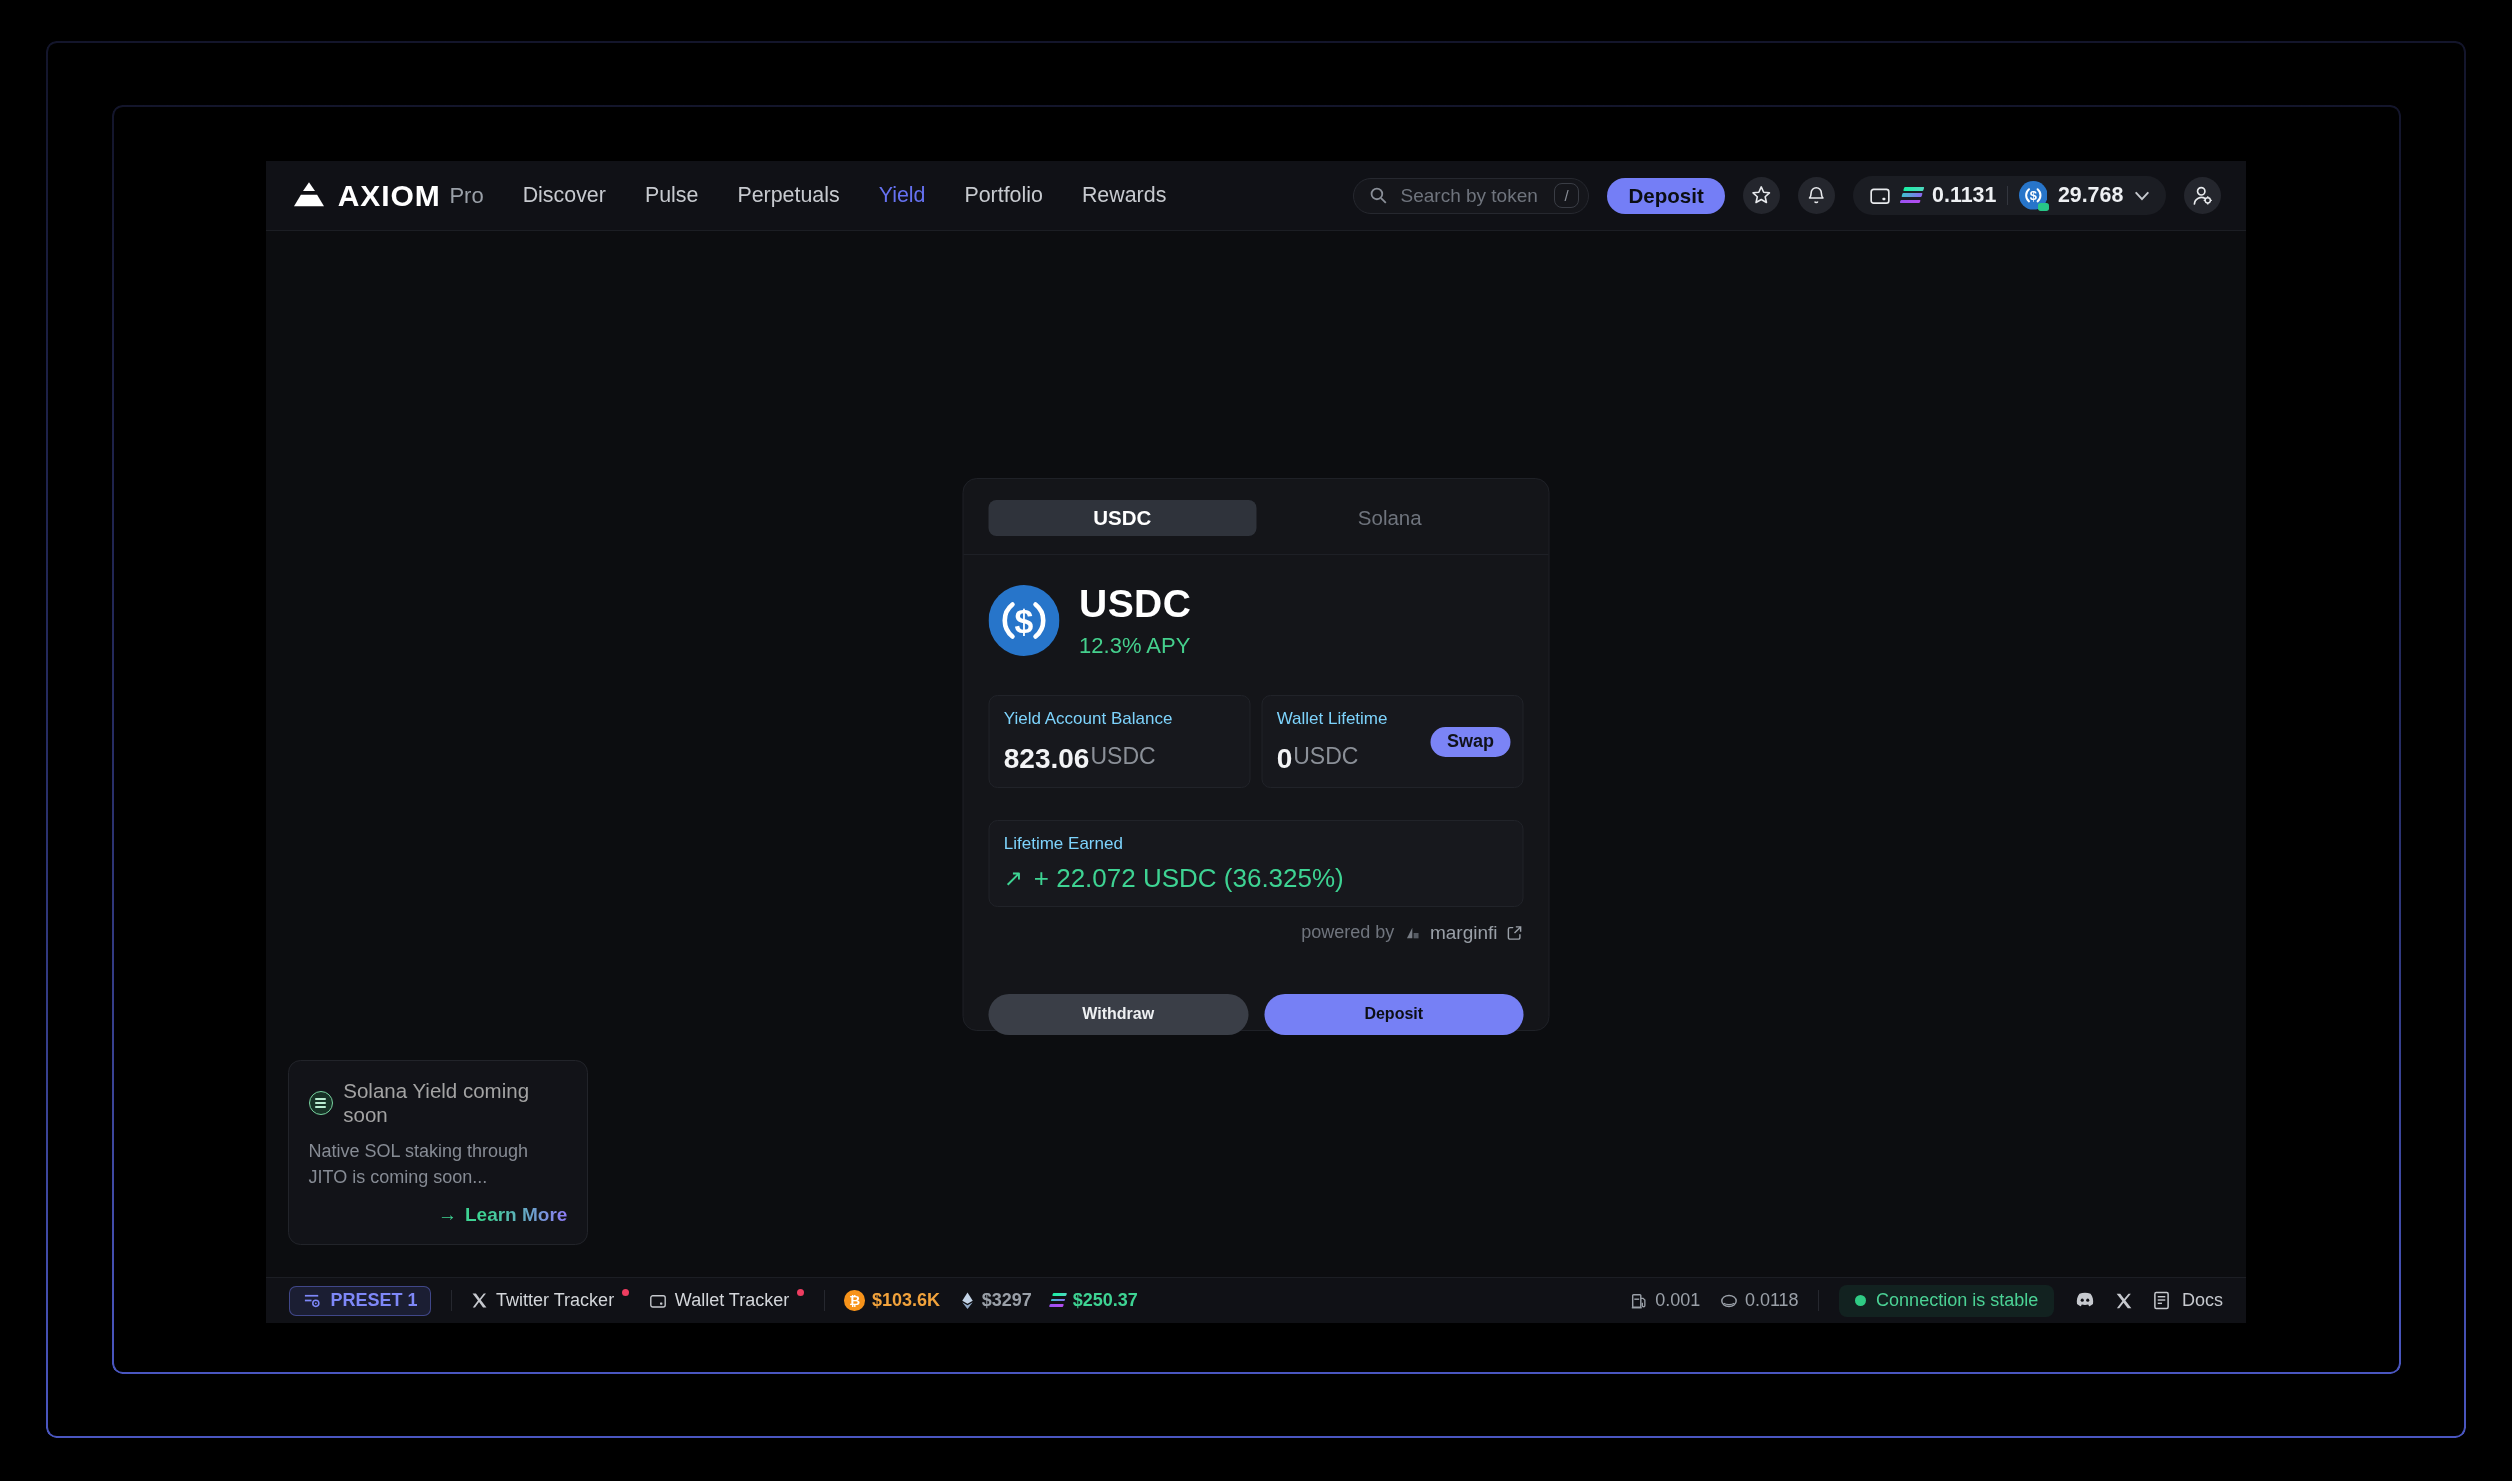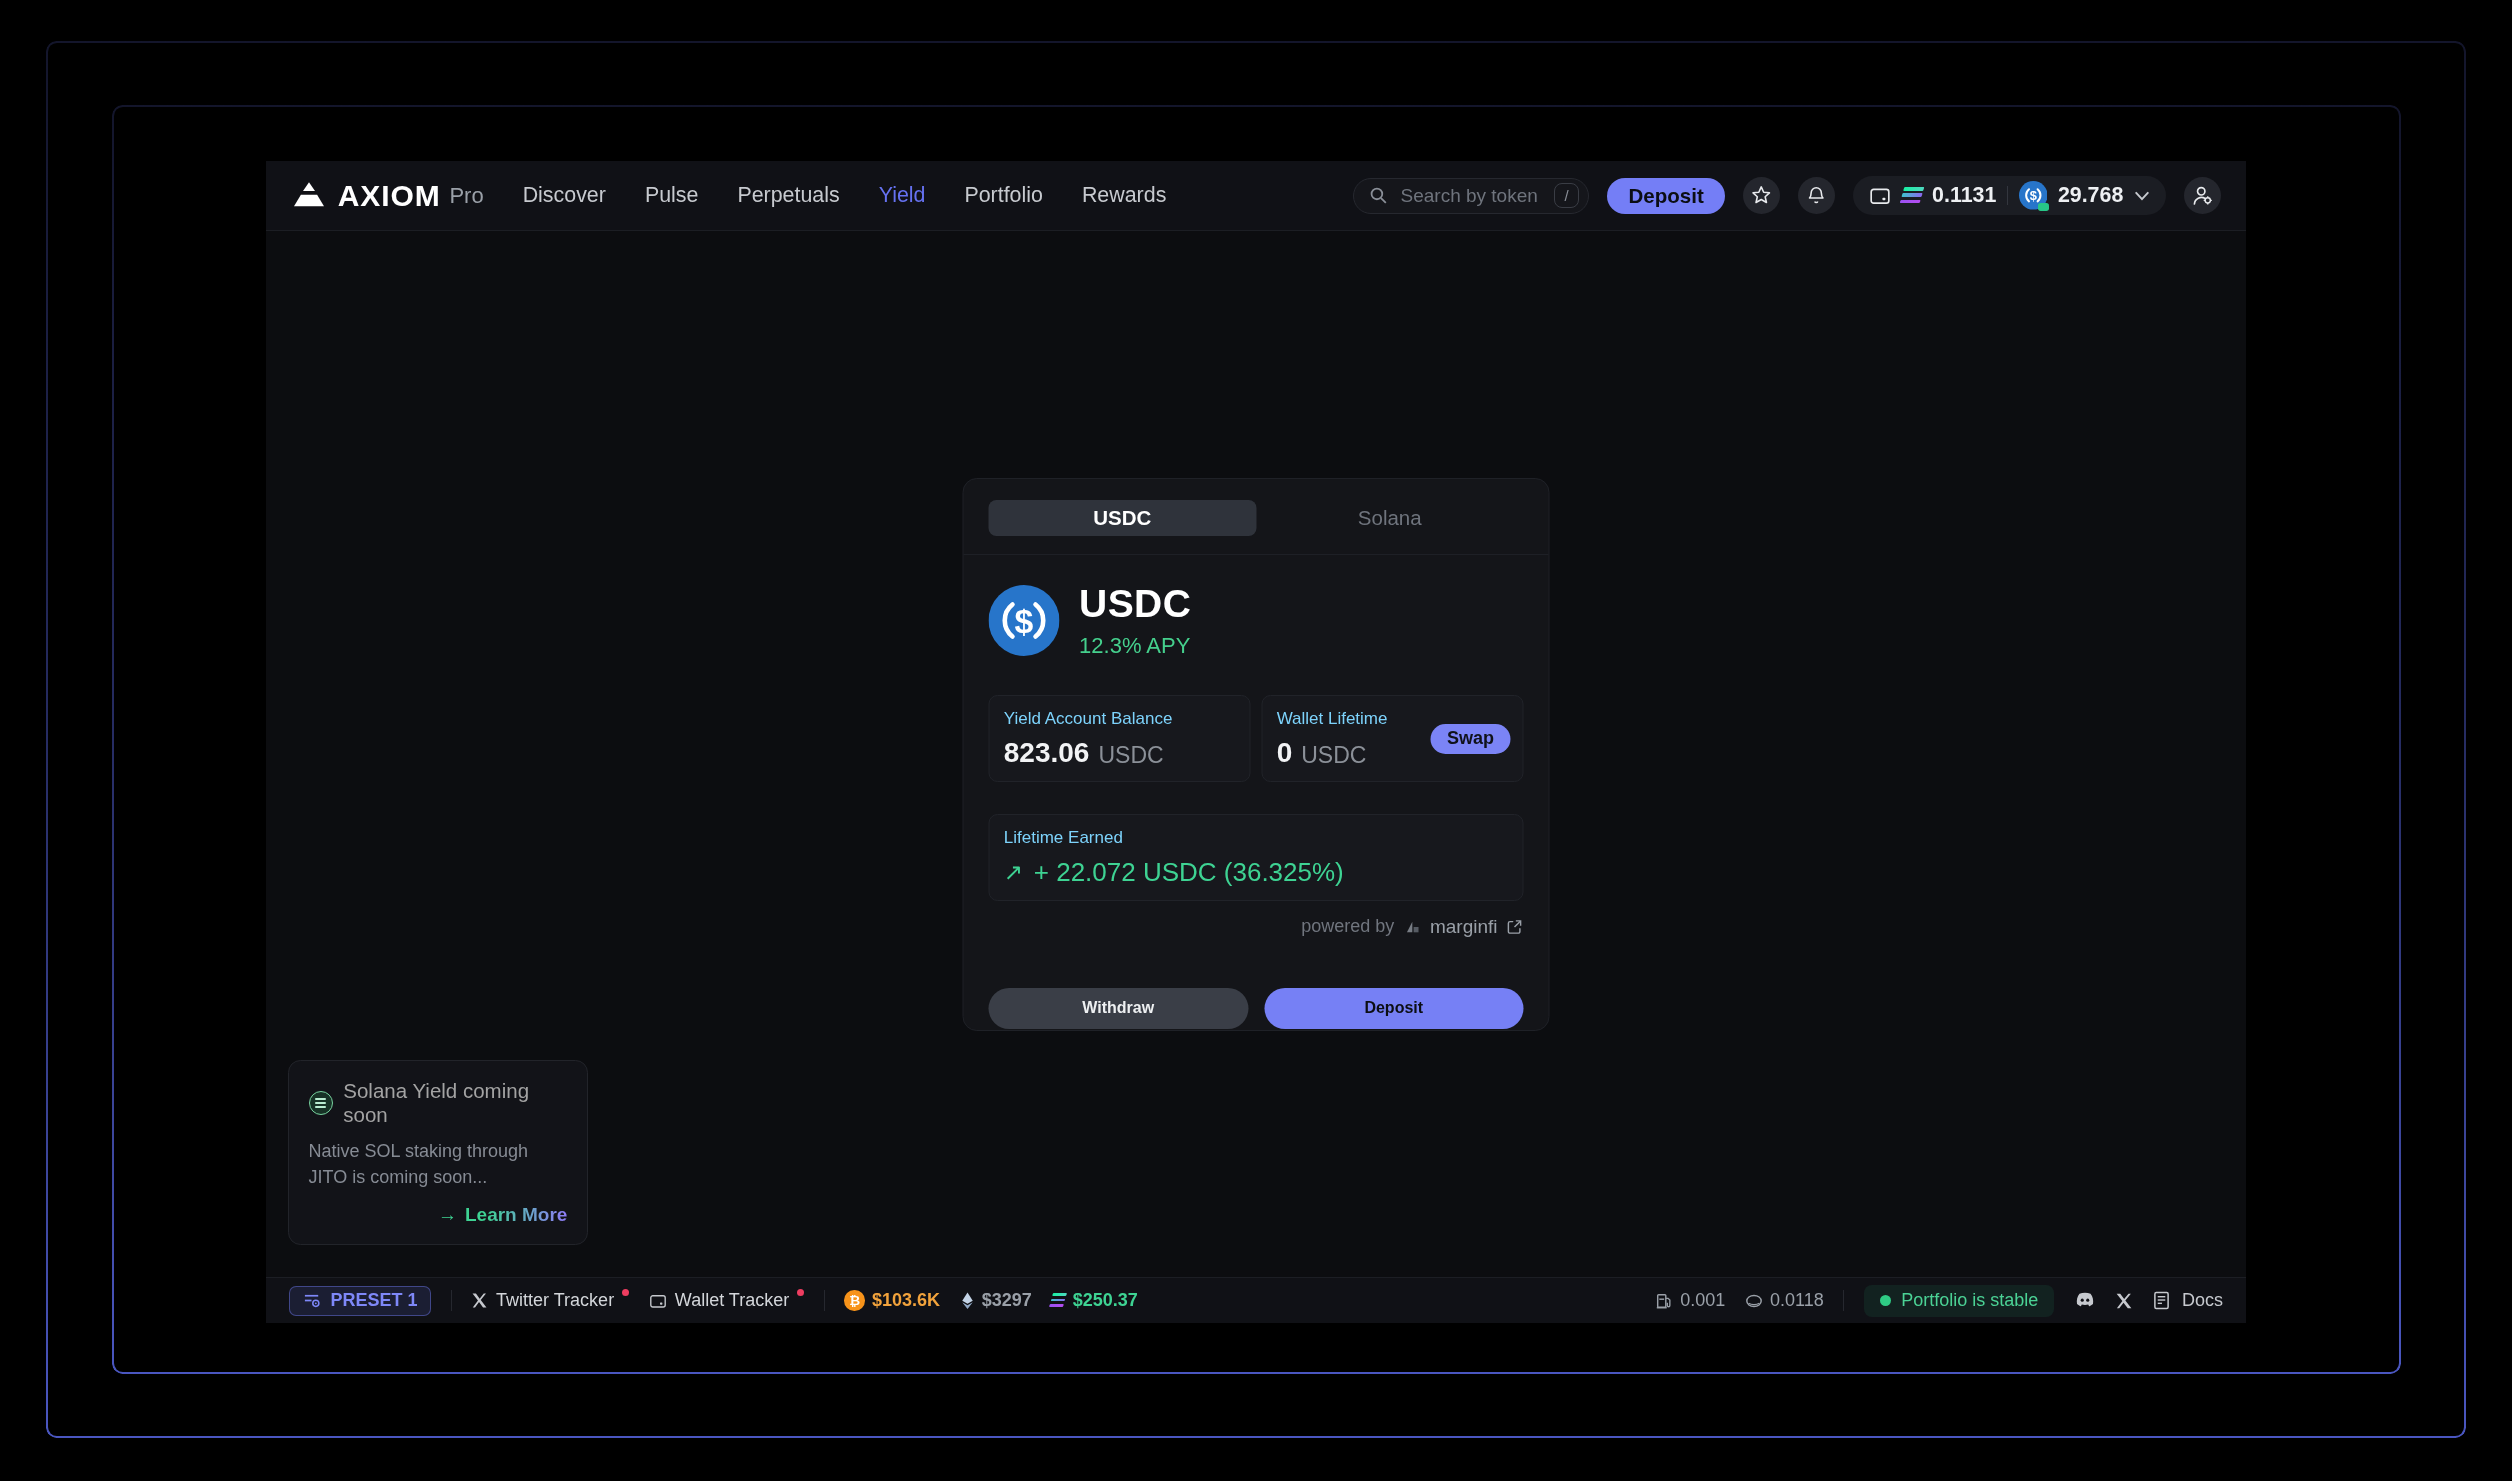--- a/index.html
+++ b/index.html
@@ -69,21 +69,21 @@
 
   .token-head { display:flex; gap:19.6px; align-items:center; padding:27px 25px 0; }
   .token-meta { display:flex; flex-direction:column; gap:7.1px; }
   .token-title { font-size:39px; font-weight:600; color:#fff; letter-spacing:0.4px; }
   .token-apy { font-size:22px; color:#45d08d; }
 
   .balances { display:flex; gap:10.7px; margin:36px 25px 0; }
   .panel { flex:1; background:#17181d; border:0.9px solid #212329; border-radius:9px;
     padding:12.5px 14.3px; position:relative; }
   .panel-label { font-size:17px; color:#7dd3fc; }
-  .panel-val { margin-top:8px; display:flex; align-items:flex-end; gap:9px; }
+  .panel-val { margin-top:14px; display:flex; align-items:flex-start; gap:1px; }
   .val-num { font-size:28px; font-weight:600; color:#f2f3f5; }
   .val-unit { font-size:23px; color:#8b9098; }
   .btn-swap { position:absolute; right:12.5px; top:50%; transform:translateY(-50%);
     height:30px; padding:0 16px; border-radius:15px; background:#7b84f6; color:#10121a;
     font-size:18px; font-weight:700; display:flex; align-items:center; cursor:pointer; }
 
   .lifetime { margin:32px 25px 0; }
   .lifetime-val { margin-top:9px; display:flex; align-items:center; gap:10.7px;
     font-size:26px; color:#3ed393; }
   .lifetime-arrow { font-size:23px; }
@@ -386,21 +386,21 @@
         <svg width="18" height="18" viewBox="0 0 20 20">
           <ellipse cx="10" cy="10" rx="8" ry="6.2" stroke="#9aa0a8" stroke-width="1.6" fill="none"></ellipse>
           <path d="M4 12.5 a8 4.5 0 0 0 12 0" stroke="#9aa0a8" stroke-width="1.4" fill="none"></path>
         </svg>
         <span>0.0118</span>
       </div>
       <span class="sb-div"></span>
 
       <div class="conn-pill">
         <span class="conn-dot"></span>
-        <span class="conn-text">Portfolio is stable</span>
+        <span class="conn-text">Connection is stable</span>
       </div>
 
       <div class="sb-icon-btn">
         <svg width="22" height="17" viewBox="0 0 24 18">
           <path d="M6 1.6 C9.5 .2 14.5 .2 18 1.6 C20.6 4.8 21.4 8.8 20.7 12.8 C18.6 14.5 16.5 15.3 16.5 15.3 L15.5 13.3 C13.6 14 10.4 14 8.5 13.3 L7.5 15.3 C7.5 15.3 5.4 14.5 3.3 12.8 C2.6 8.8 3.4 4.8 6 1.6 Z" fill="#c6c9ce"></path>
           <circle cx="9" cy="8.6" r="1.7" fill="#101116"></circle>
           <circle cx="15" cy="8.6" r="1.7" fill="#101116"></circle>
         </svg>
       </div>
       <div class="sb-icon-btn">

